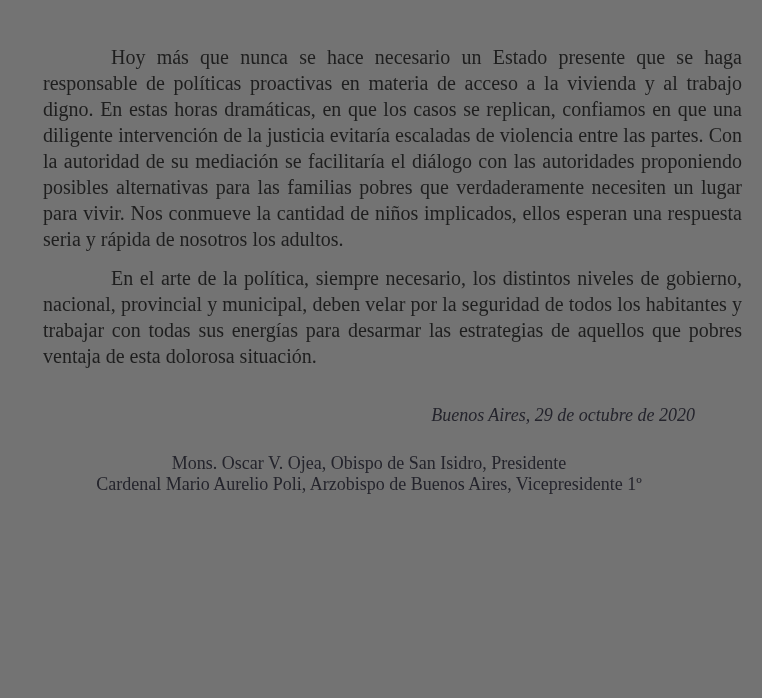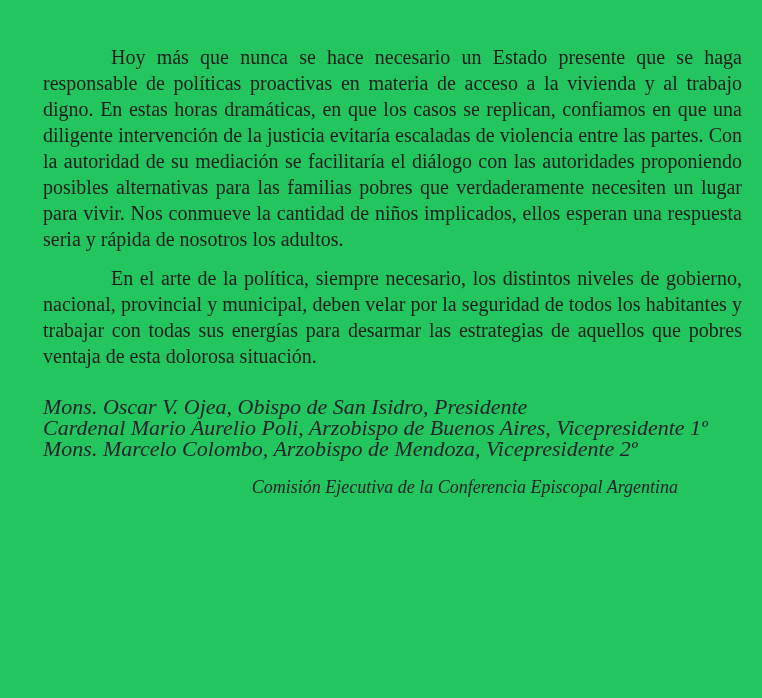--- a/index.html
+++ b/index.html
@@ -10,21 +10,21 @@
   body {
     width: 762px;
     height: 698px;
     overflow: hidden;
   }
   .page {
     box-sizing: border-box;
     width: 762px;
     height: 698px;
     padding: 44px 20px 0 43px;
-    background: #22c55e;
+    background: #737373;
     font-family: "Liberation Serif", "DejaVu Serif", serif;
     color: #1e1e1e;
   }
   .body-par {
     margin: 0;
     font-size: 20px;
     line-height: 26px;
     text-align: justify;
     text-indent: 68px;
     color: #1e1e1e;
@@ -35,24 +35,23 @@
   .dateline {
     margin: 36px 47px 0 0;
     font-size: 18px;
     line-height: 21px;
     font-style: italic;
     text-align: right;
     color: #24242c;
   }
   .signature-block {
     margin: 27px 47px 0 0;
-    font-size: 22px;
+    font-size: 18px;
     line-height: 21px;
-    font-style: italic;
-    text-align: left;
+    text-align: center;
     color: #24242c;
   }
   .signatory-line {
     white-space: nowrap;
   }
   .closing-line {
     margin: 18px 64px 0 0;
     font-size: 18px;
     line-height: 21px;
     font-style: italic;
@@ -62,22 +61,21 @@
 </style>
 </head>
 <body>
 
 <div class="page">
 
   <p class="body-par">Hoy más que nunca se hace necesario un Estado presente que se haga responsable de políticas proactivas en materia de acceso a la vivienda y al trabajo digno. En estas horas dramáticas, en que los casos se replican, confiamos en que una diligente intervención de la justicia evitaría escaladas de violencia entre las partes. Con la autoridad de su mediación se facilitaría el diálogo con las autoridades proponiendo posibles alternativas para las familias pobres que verdaderamente necesiten un lugar para vivir. Nos conmueve la cantidad de niños implicados, ellos esperan una respuesta seria y rápida de nosotros los adultos.</p>
 
   <p class="body-par">En el arte de la política, siempre necesario, los distintos niveles de gobierno, nacional, provincial y municipal, deben velar por la seguridad de todos los habitantes y trabajar con todas sus energías para desarmar las estrategias de aquellos que pobres ventaja de esta dolorosa situación.</p>
 
+  <div class="dateline">Buenos Aires, 29 de octubre de 2020</div>
 
   <div class="signature-block">
     <div class="signatory-line">Mons. Oscar V. Ojea, Obispo de San Isidro, Presidente</div>
     <div class="signatory-line">Cardenal Mario Aurelio Poli, Arzobispo de Buenos Aires, Vicepresidente 1º</div>
-    <div class="signatory-line">Mons. Marcelo Colombo, Arzobispo de Mendoza, Vicepresidente 2º</div>
   </div>
 
-  <div class="closing-line">Comisión Ejecutiva de la Conferencia Episcopal Argentina</div>
 
 </div>
 
 </body></html>

